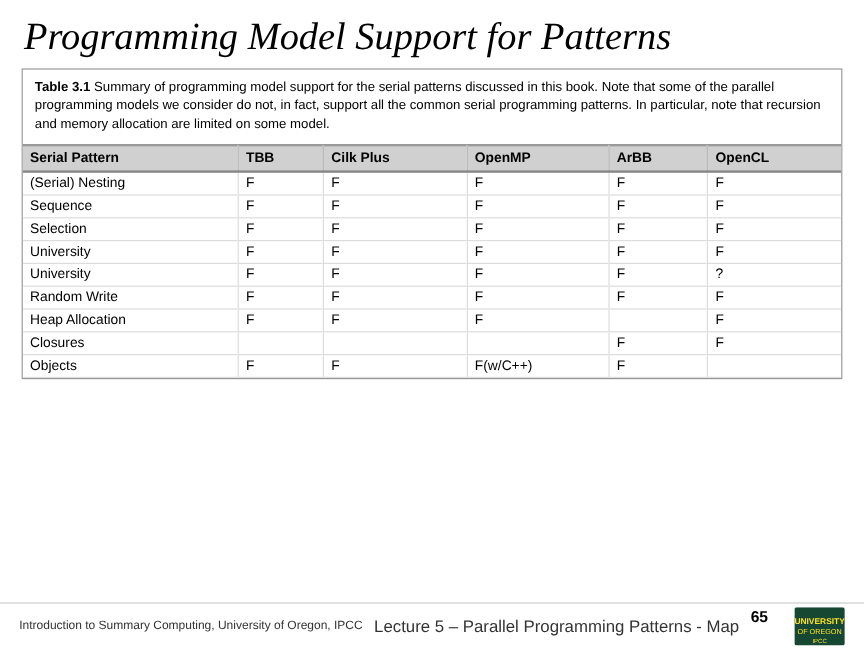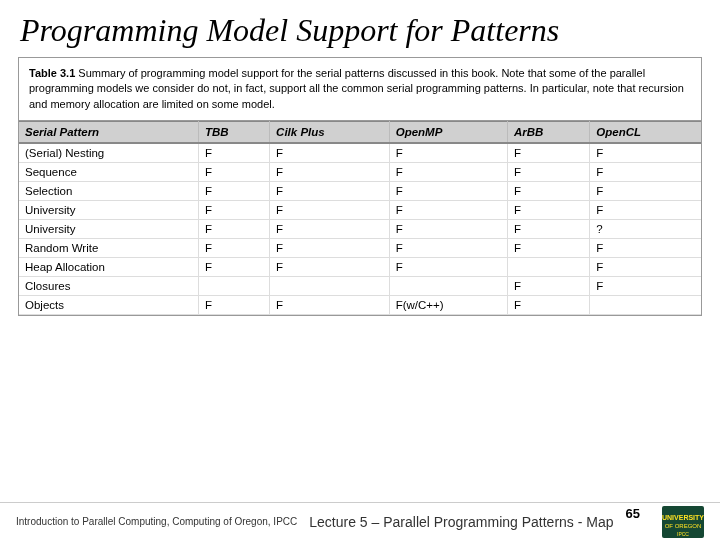--- a/index.html
+++ b/index.html
@@ -45,21 +45,20 @@
       background: #d0d0d0;
       border-top: 1px solid #888;
       border-bottom: 2px solid #888;
     }
     table thead th {
       padding: 4px 6px;
       text-align: left;
       font-weight: bold;
       border-right: 1px solid #bbb;
       font-size: 11.5px;
-      font-style: italic;
     }
     table thead th:last-child { border-right: none; }
     table tbody tr {
       border-bottom: 1px solid #ddd;
     }
     table tbody tr.section-break td {
       border-top: 2px solid #999;
     }
     table tbody td {
       padding: 3px 6px;
@@ -198,21 +197,21 @@
           <td>F</td>
           <td>F(w/C++)</td>
           <td>F</td>
           <td></td>
         </tr>
       </tbody>
   </table>
 </div>
 
 <div id="footer">
-  <span id="footer-left">Introduction to Parallel Computing, Computing of Oregon, IPCC</span>
+  <span id="footer-left">Introduction to Summary Computing, University of Oregon, IPCC</span>
   <span id="footer-center">Lecture 5 – Parallel Programming Patterns - Map</span>
   <div id="footer-right">
     <span id="page-num">65</span>
     <svg class="uo-logo" viewBox="0 0 42 32" xmlns="http://www.w3.org/2000/svg">
       <rect width="42" height="32" fill="#154733" rx="2"></rect>
       <text x="21" y="14" text-anchor="middle" fill="#FEE123" font-size="7" font-weight="bold" font-family="Arial">UNIVERSITY</text>
       <text x="21" y="22" text-anchor="middle" fill="#FEE123" font-size="6" font-family="Arial">OF OREGON</text>
       <text x="21" y="30" text-anchor="middle" fill="#FEE123" font-size="5" font-family="Arial">IPCC</text>
     </svg>
   </div>

